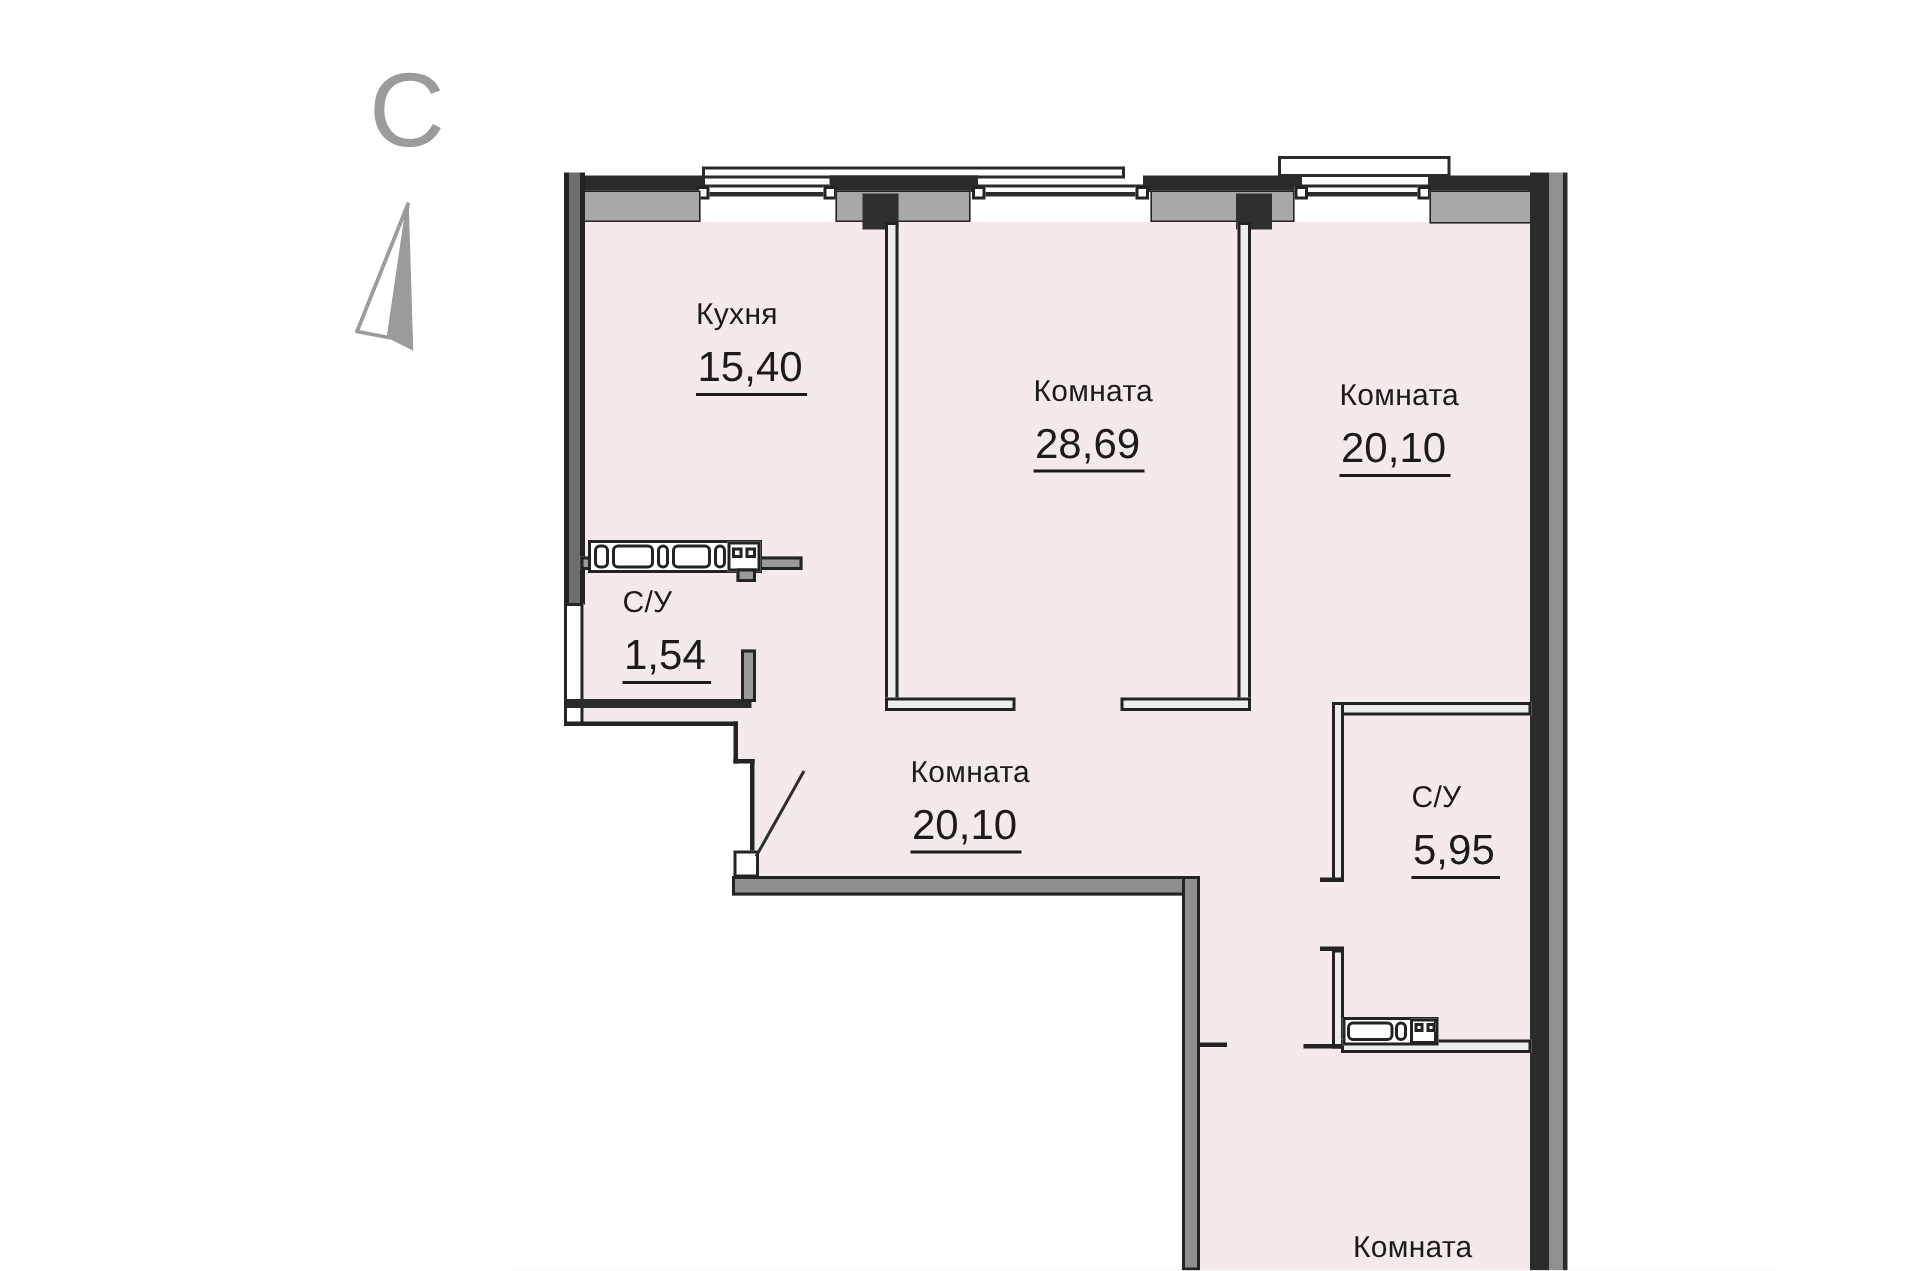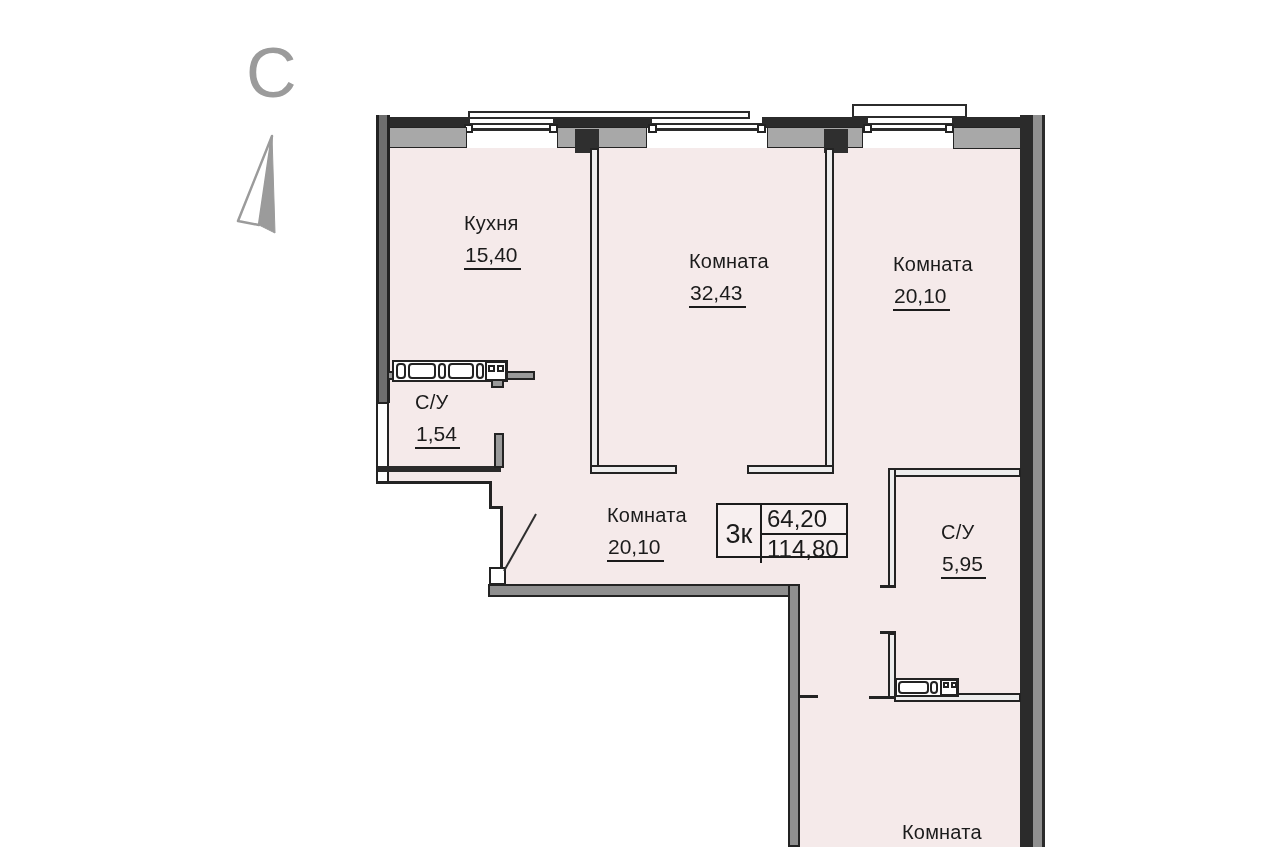--- a/index.html
+++ b/index.html
@@ -22,21 +22,21 @@
   .furnbox{background:#ffffff;border:2px solid #232323;}
   .furnitem{background:#ffffff;border:2px solid #232323;border-radius:4px;}
   .furnsq{background:#ffffff;border:2px solid #232323;}
   
   #interior{left:0;top:0;width:1280px;height:847px;background:#f5eaea;
     clip-path:polygon(389px 148px,1021px 148px,1021px 847px,800px 847px,800px 597px,
                       503px 597px,503px 508px,489px 508px,489px 483px,389px 483px);}
   
   .rlabel{position:absolute;color:#1b1b1b;line-height:1;text-align:left;white-space:nowrap;}
   .rlabel .nm{display:block;font-size:20px;margin-bottom:11px;letter-spacing:0.2px;}
-  .rlabel .ar{display:inline-block;font-size:21px;border-bottom:2px solid #1b1b1b;
+  .rlabel .ar{display:inline-block;font-size:28px;border-bottom:2px solid #1b1b1b;
               padding:0 3px 3px 1px;}
   
   #infobox{left:716px;top:503px;width:132px;height:55px;border:2px solid #1b1b1b;
            display:grid;grid-template-columns:44px 1fr;grid-template-rows:1fr 1fr;
            color:#1b1b1b;background:rgba(255,255,255,0.25);}
   #infobox .cell-type{grid-row:1/3;display:flex;align-items:center;justify-content:center;
            font-size:27px;border-right:2px solid #1b1b1b;}
   #infobox .cell-top{display:flex;align-items:center;font-size:24px;padding-left:5px;
            border-bottom:2px solid #1b1b1b;}
   #infobox .cell-bottom{display:flex;align-items:center;font-size:24px;padding-left:5px;}
@@ -132,27 +132,27 @@
   <div class="abs tick" style="left:869px;top:696px;width:27px;height:3px"></div>
   <div class="abs tick" style="left:800px;top:695px;width:18px;height:3px"></div>
 
   <div class="abs furnbox" style="left:895px;top:678px;width:64px;height:19px"></div>
   <div class="abs furnitem" style="left:898px;top:681px;width:31px;height:13px"></div>
   <div class="abs furnitem" style="left:930px;top:681px;width:8px;height:13px;border-radius:5px"></div>
   <div class="abs furnsq" style="left:940px;top:679px;width:18px;height:17px"></div>
   <div class="abs furnsq" style="left:943px;top:682px;width:6px;height:6px"></div>
   <div class="abs furnsq" style="left:951px;top:682px;width:6px;height:6px"></div>
 
-  <div class="rlabel" style="left:464px;top:213px">
+  <div class="rlabel" style="left:464px;top:200px">
     <span class="nm">Кухня</span>
     <span class="ar">15,40</span>
   </div>
   <div class="rlabel" style="left:689px;top:251px">
     <span class="nm">Комната</span>
-    <span class="ar">32,43</span>
+    <span class="ar">28,69</span>
   </div>
   <div class="rlabel" style="left:893px;top:254px">
     <span class="nm">Комната</span>
     <span class="ar">20,10</span>
   </div>
   <div class="rlabel" style="left:415px;top:392px">
     <span class="nm" style="font-style:normal">С/У</span>
     <span class="ar">1,54</span>
   </div>
   <div class="rlabel" style="left:607px;top:505px">
@@ -160,19 +160,14 @@
     <span class="ar">20,10</span>
   </div>
   <div class="rlabel" style="left:941px;top:522px">
     <span class="nm">С/У</span>
     <span class="ar">5,95</span>
   </div>
   <div class="rlabel" style="left:902px;top:822px">
     <span class="nm">Комната</span>
   </div>
 
-  <div class="abs" id="infobox">
-    <div class="cell-type">3к</div>
-    <div class="cell-top">64,20</div>
-    <div class="cell-bottom">114,80</div>
-  </div>
 
 </div>
 
 </body></html>

